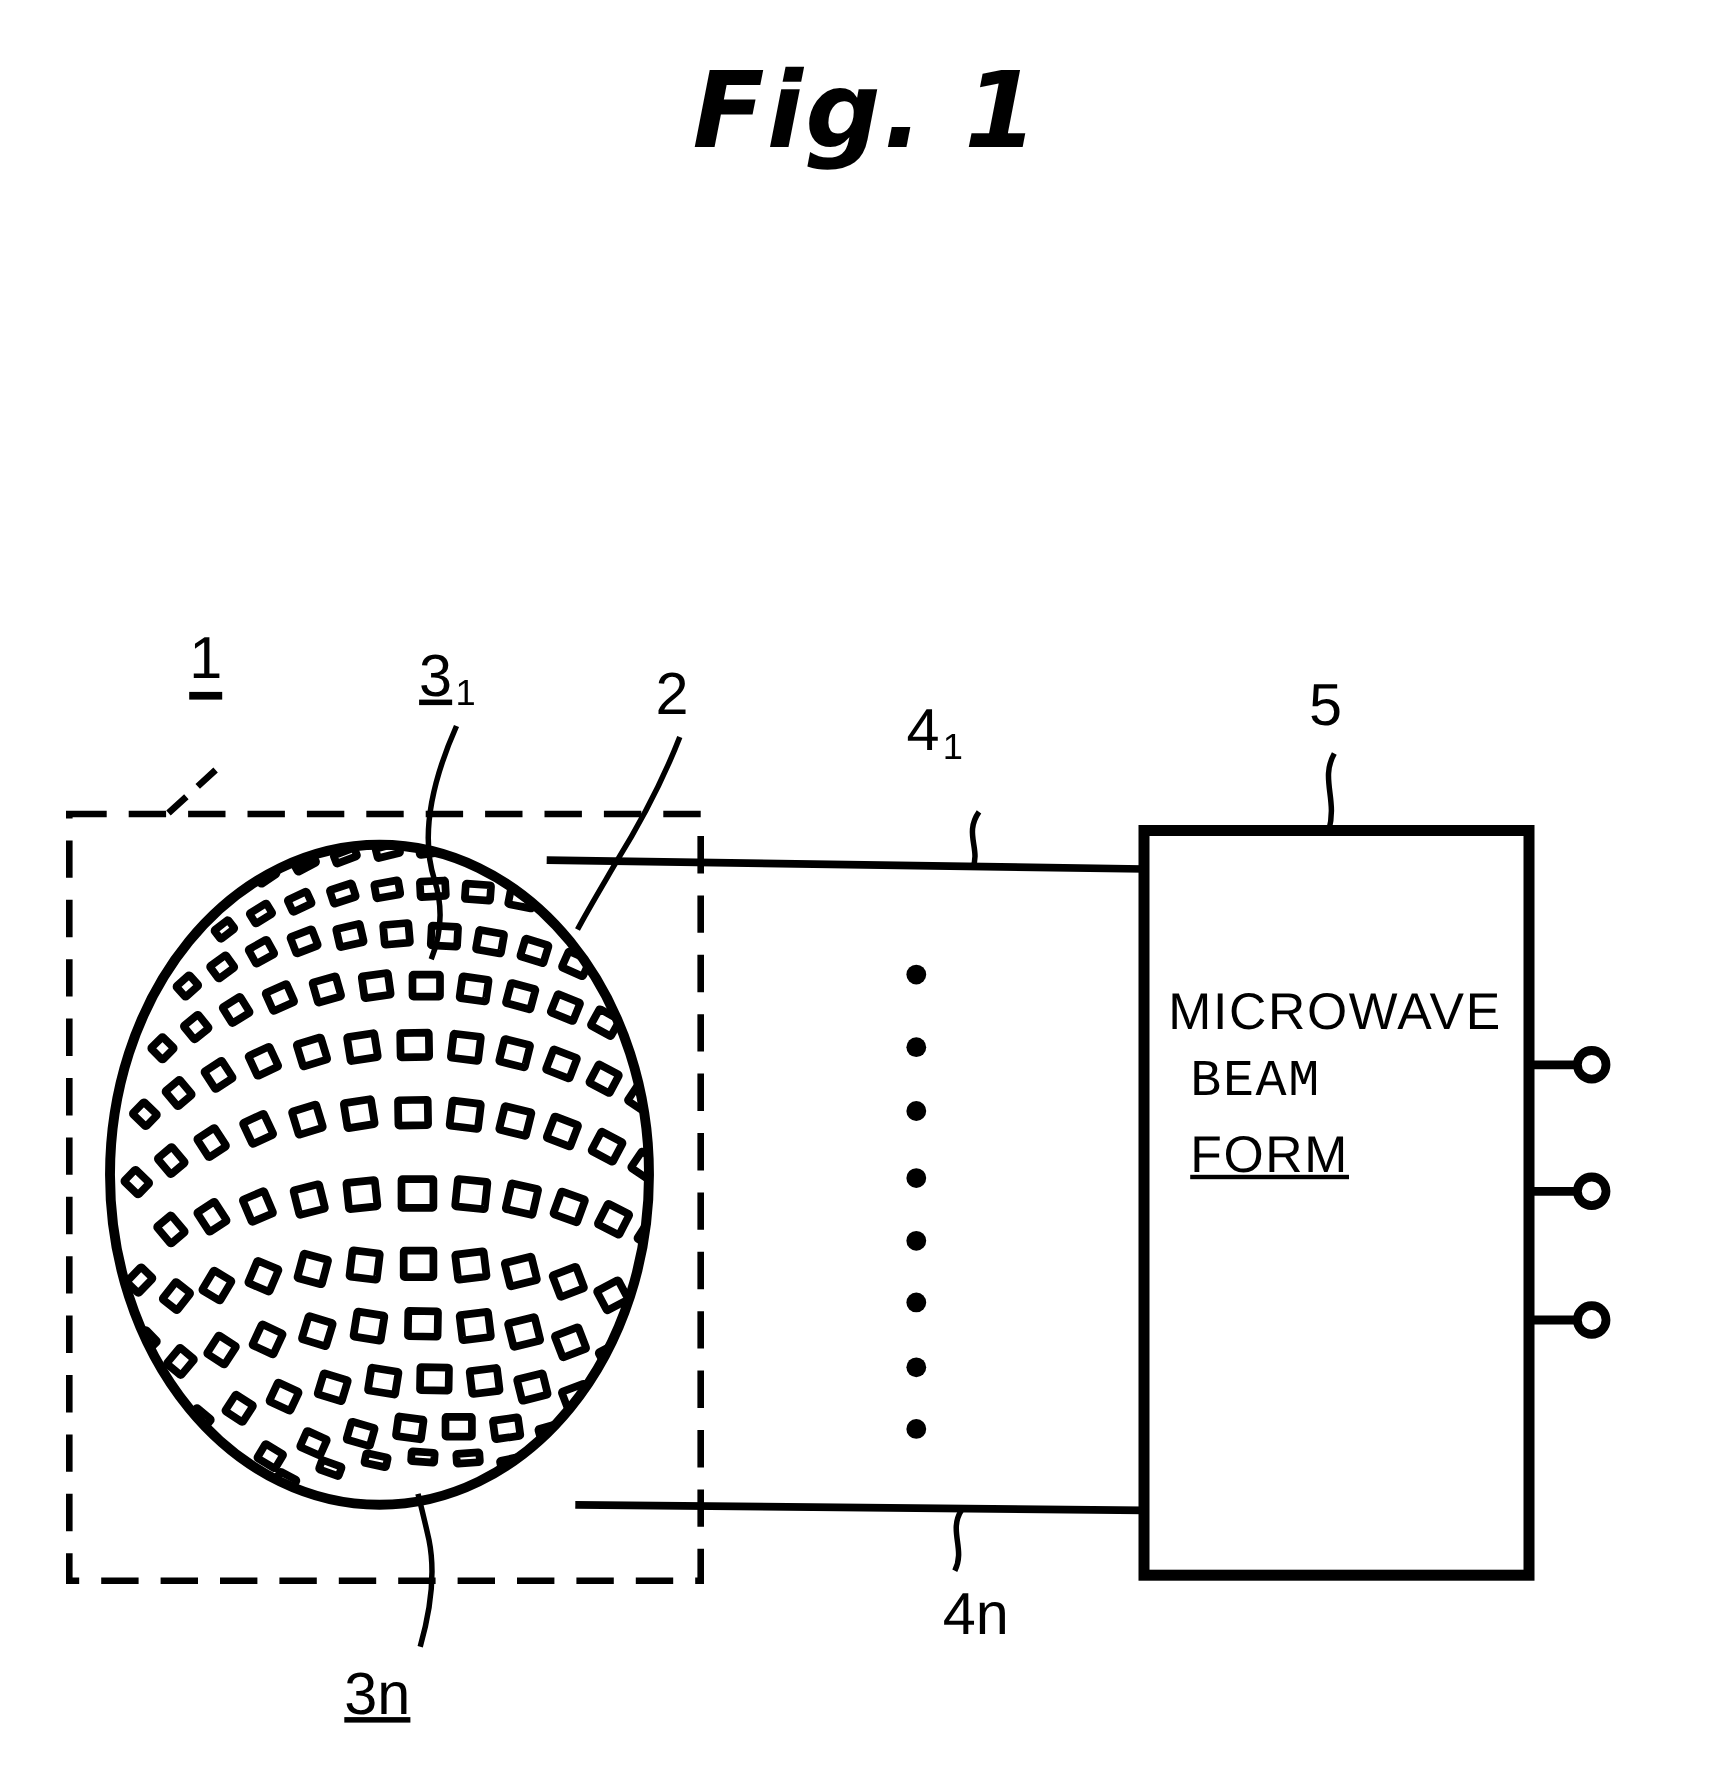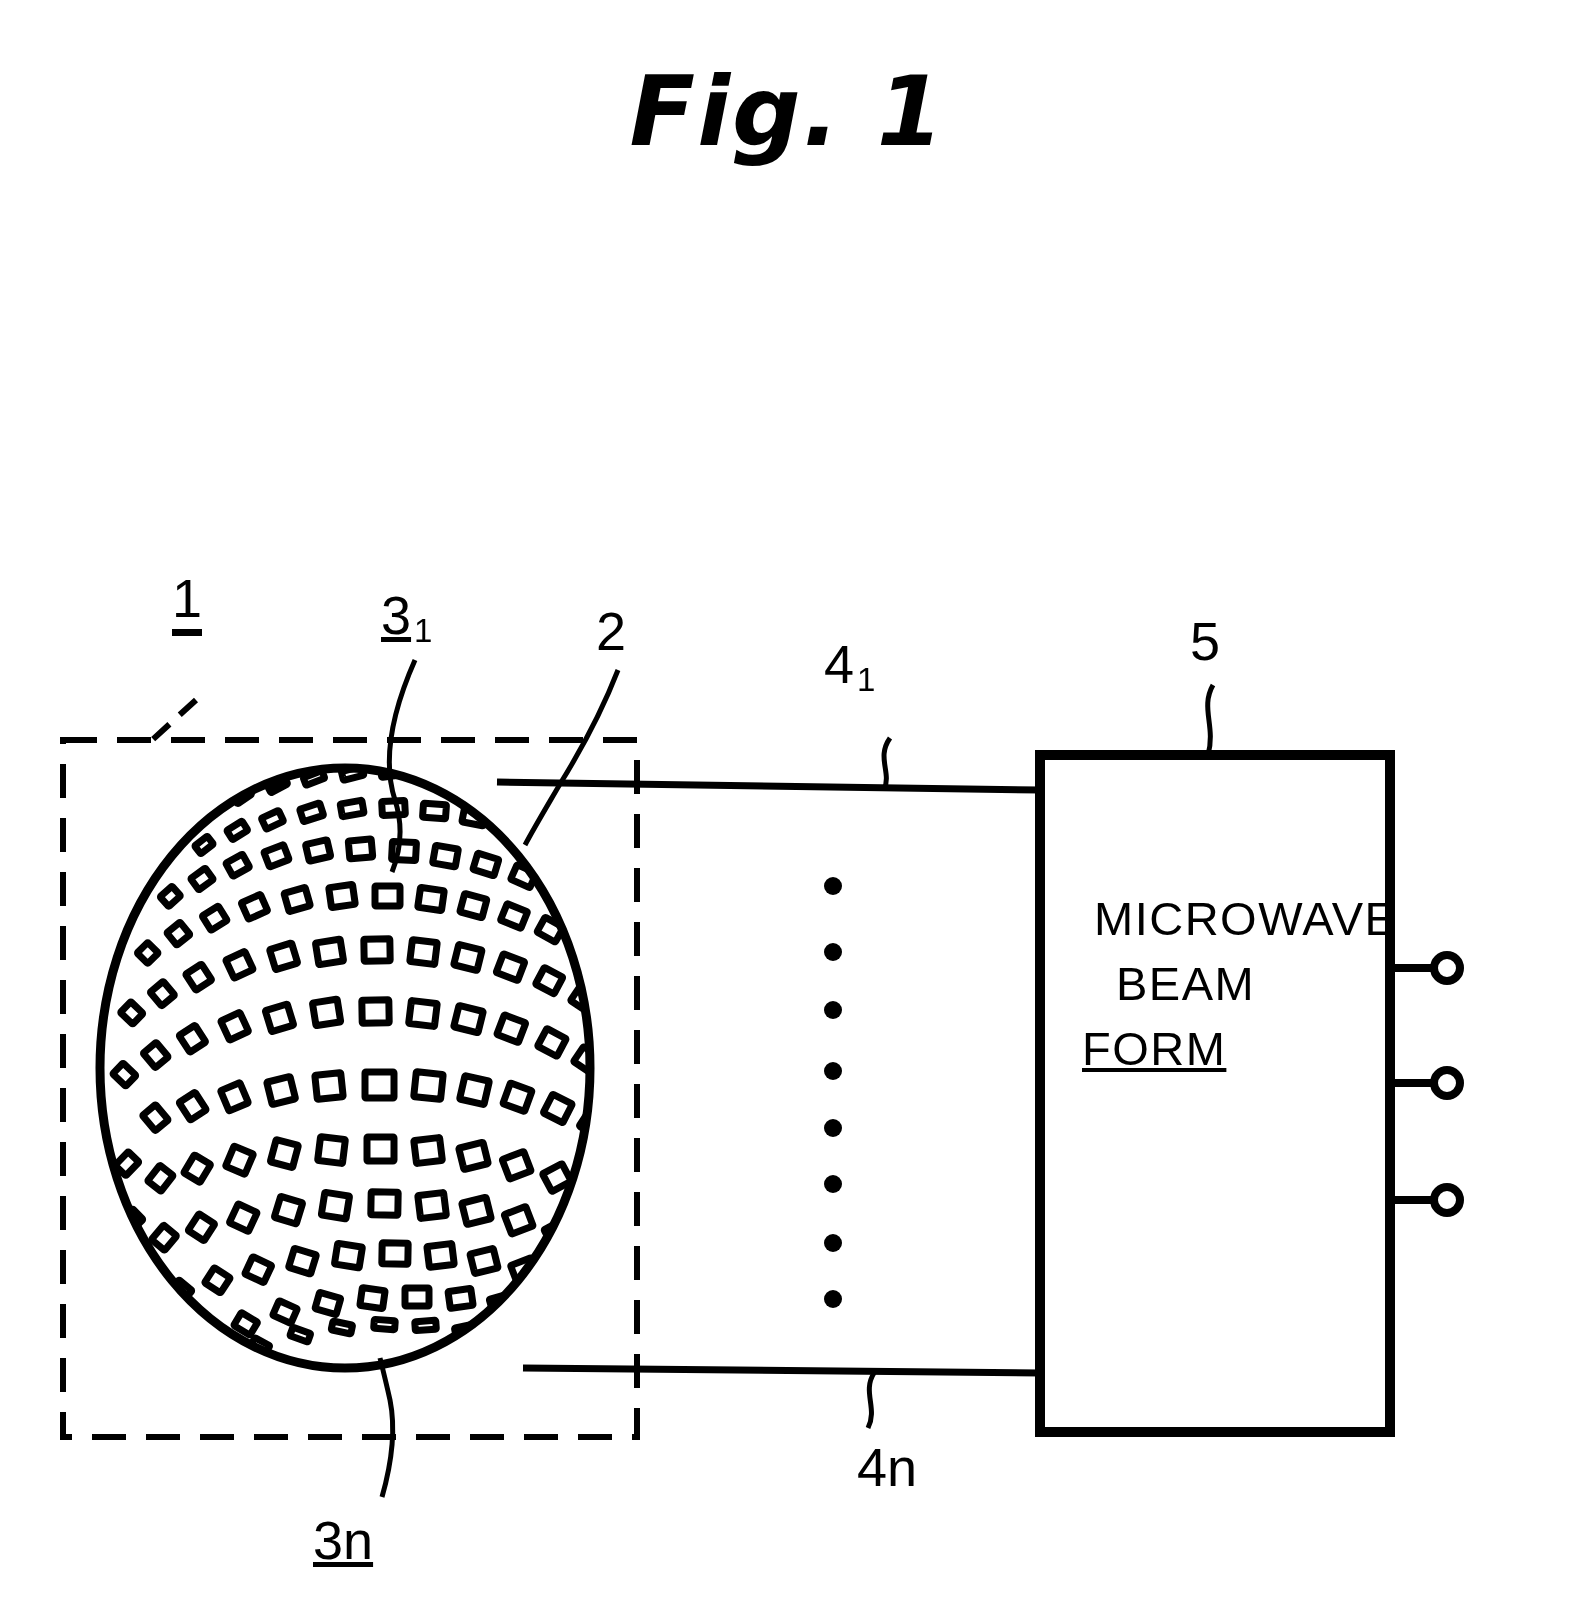--- a/index.html
+++ b/index.html
@@ -22,21 +22,21 @@
     position: absolute;
     left: 0;
     top: 0;
     width: 1575px;
     height: 1612px;
     display: block;
   }
   .fig-title {
     position: absolute;
     left: 0;
-    top: 56px;
+    top: 45px;
     width: 1575px;
     text-align: center;
     font-family: "DejaVu Sans", sans-serif;
     font-style: italic;
     font-weight: bold;
     font-size: 96px;
     letter-spacing: 2px;
     color: #000000;
     user-select: none;
   }
@@ -314,17 +314,17 @@
   <div class="ref-label" style="left:596px; top:604px;">2</div>
 
   <div class="ref-label" style="left:824px; top:637px;"><span>4</span><span class="sub">1</span></div>
 
   <div class="ref-label" style="left:1190px; top:614px;">5</div>
 
   <div class="ref-label" style="left:313px; top:1513px;text-decoration:underline;">3n</div>
 
   <div class="ref-label" style="left:829px; top:1440px;margin-left:28px;">4n</div>
 
-  <div class="box-text" style="left:1062px; top:888px;margin-left:32px;">MICROWAVE</div>
-  <div class="box-text" style="left:1116px; top:953px;">BEAM</div>
+  <div class="box-text" style="left:1062px; top:888px;">MICROWAVE</div>
+  <div class="box-text" style="left:1082px; top:953px;font-family:Liberation Mono, monospace;">BEAM</div>
   <div class="box-text" style="left:1082px; top:1018px;text-decoration:underline;">FORM</div>
 
 </div>
 
 </body></html>

